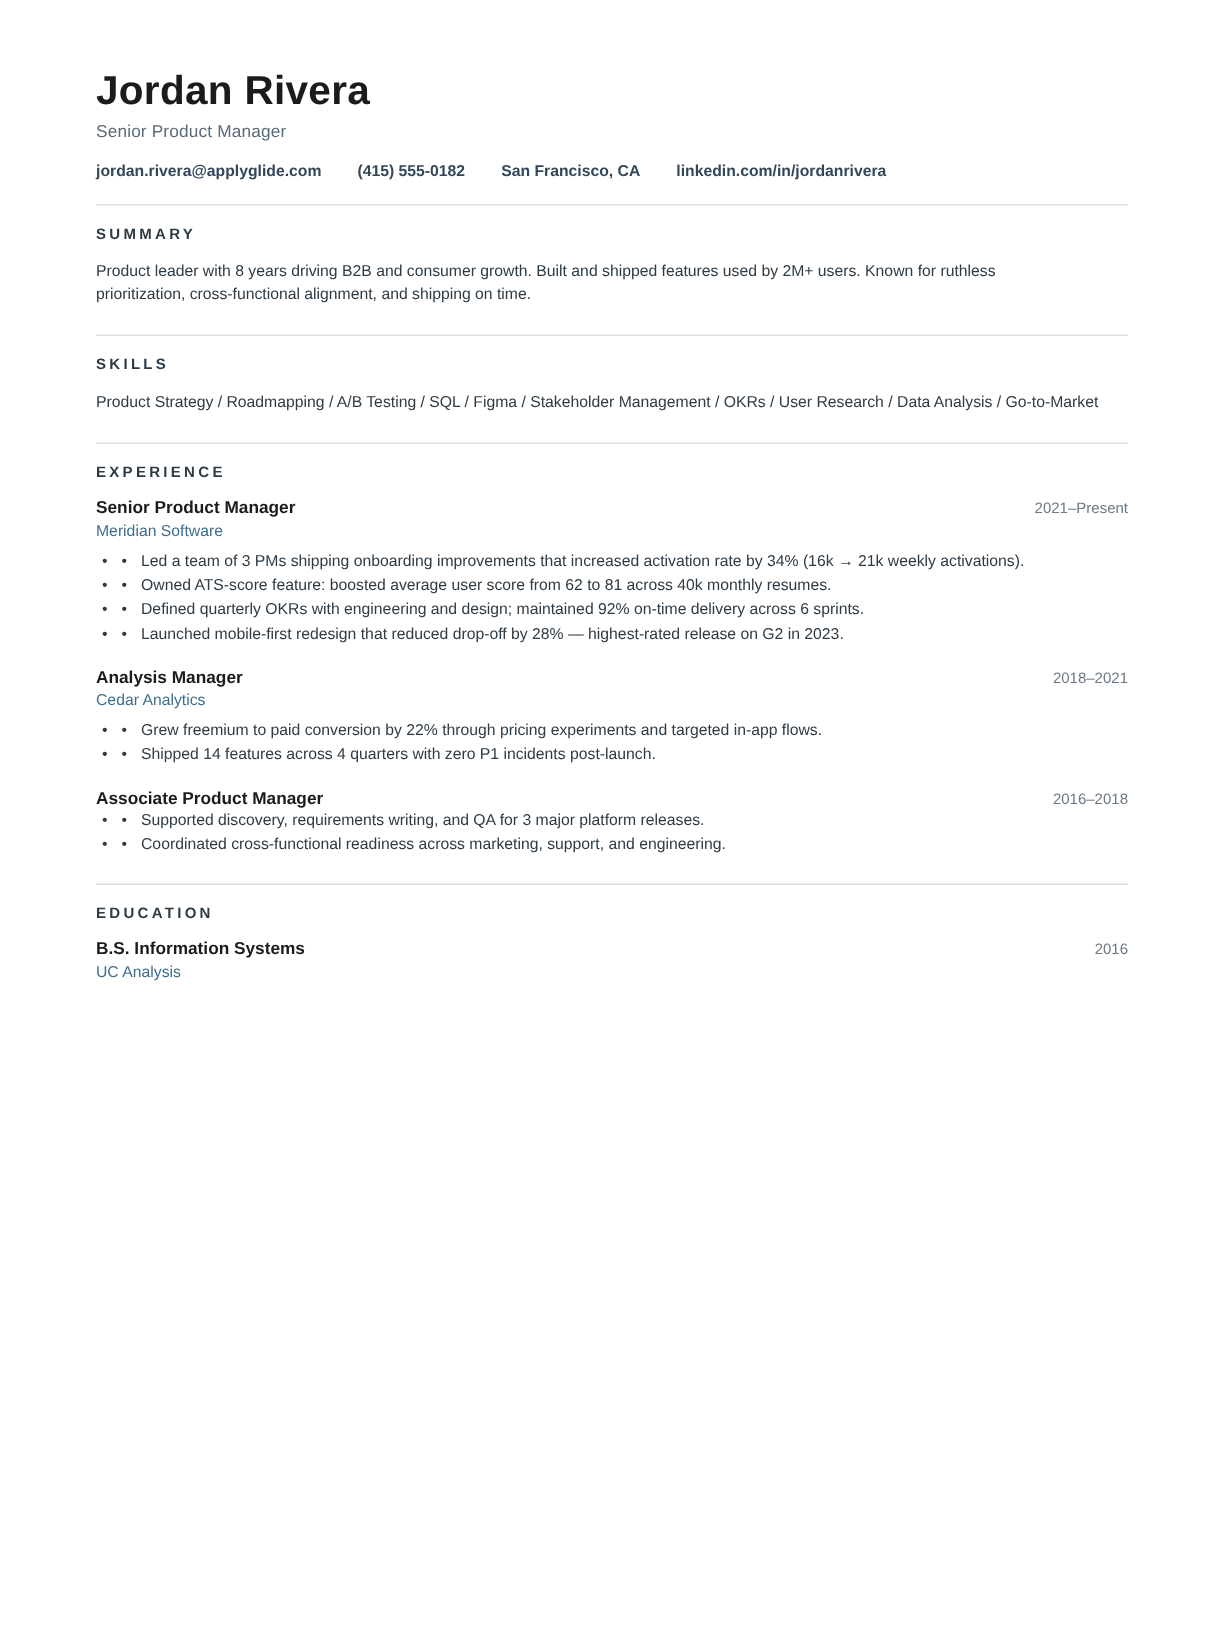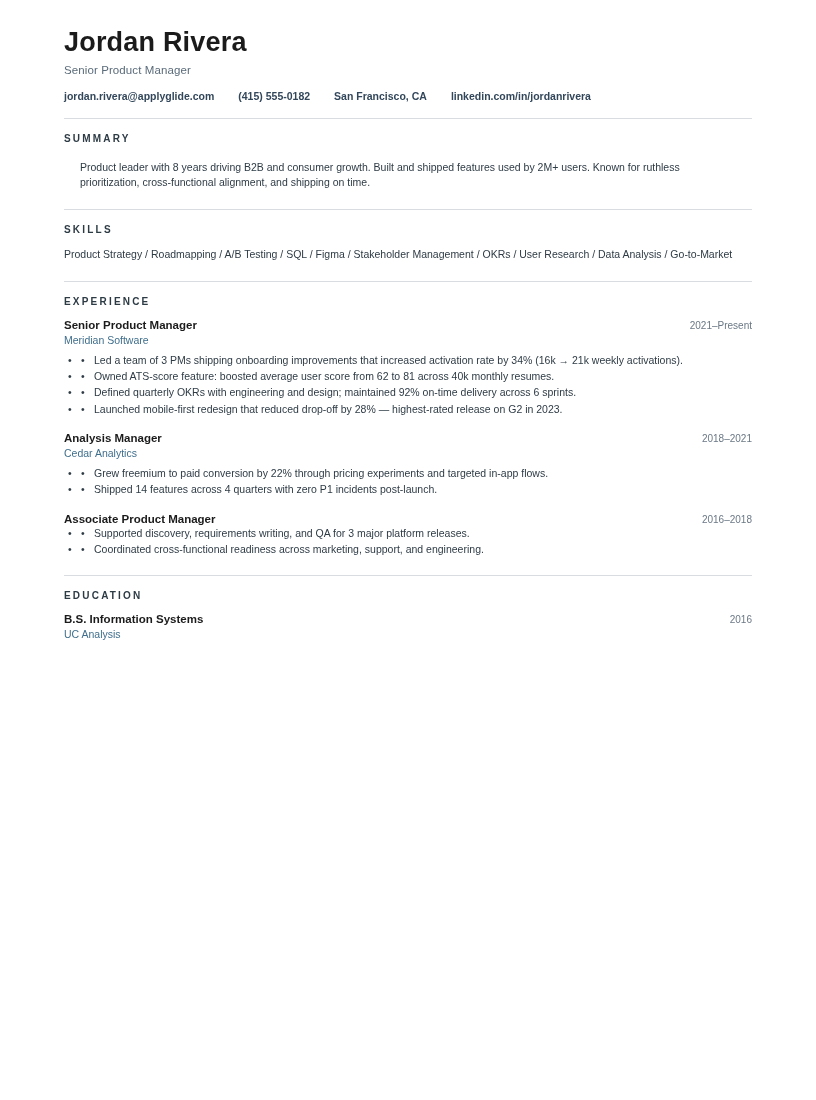--- a/index.html
+++ b/index.html
@@ -11,21 +11,21 @@
     width: 816px;
     height: 1100px;
     font-family: "Liberation Sans", sans-serif;
     color: #222222;
     -webkit-font-smoothing: antialiased;
   }
   .page {
     width: 816px;
     height: 852px;
     box-sizing: border-box;
-    padding: 28px 64px 0 64px;
+    padding: 46px 64px 0 64px;
     position: relative;
   }
   .name {
     font-size: 27px;
     font-weight: bold;
     letter-spacing: 0.2px;
     color: #1b1b1b;
     margin: 0 0 6px 0;
     line-height: 1.1;
   }
@@ -64,21 +64,21 @@
     font-weight: bold;
     letter-spacing: 2.2px;
     color: #2d3b45;
     text-transform: uppercase;
     margin: 0 0 12px 0;
   }
   .summary-text {
     font-size: 10.5px;
     line-height: 1.5;
     color: #2e3b45;
-    margin: 16px;
+    margin: 0;
     max-width: 660px;
   }
   .skills-text {
     font-size: 10.5px;
     line-height: 1.5;
     color: #2e3b45;
     margin: 0;
   }
 
   .job {

